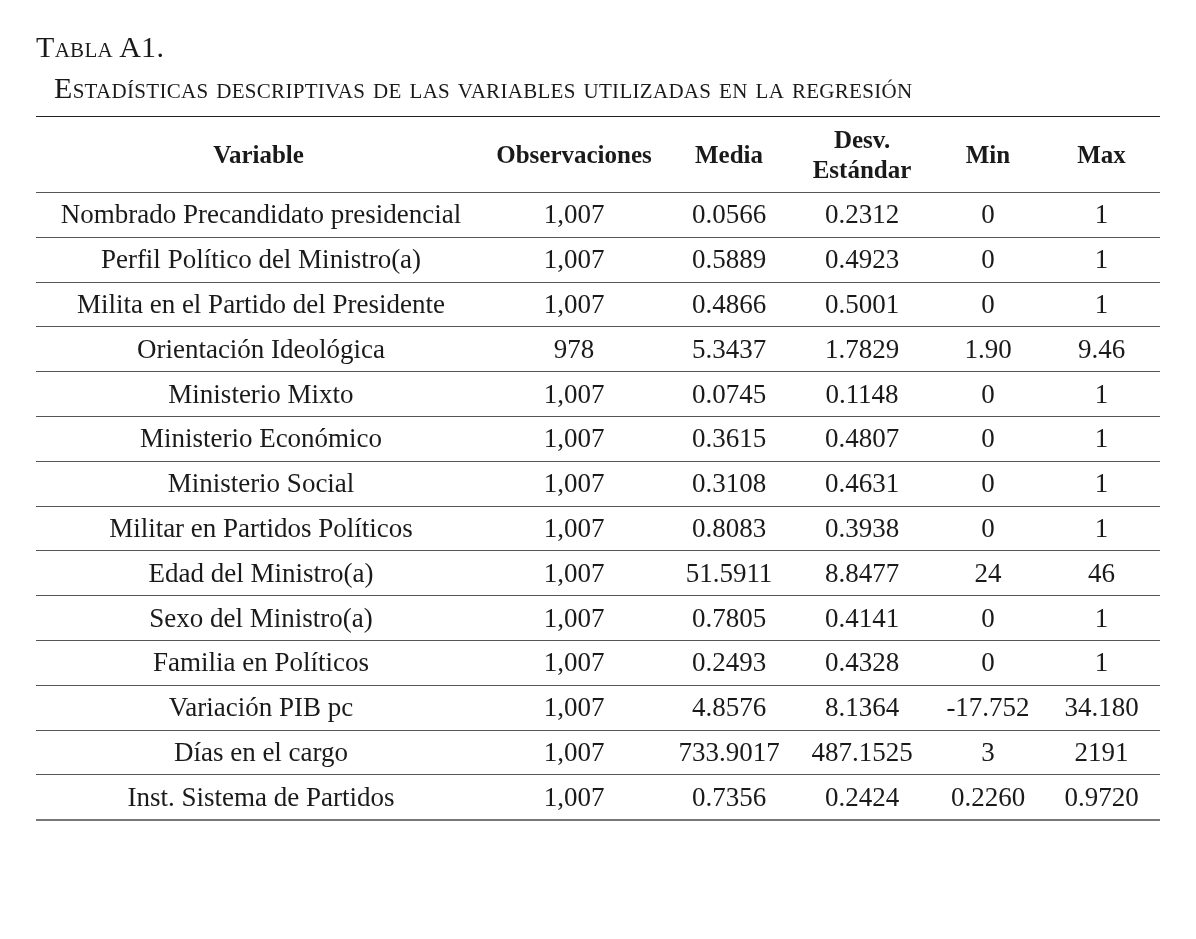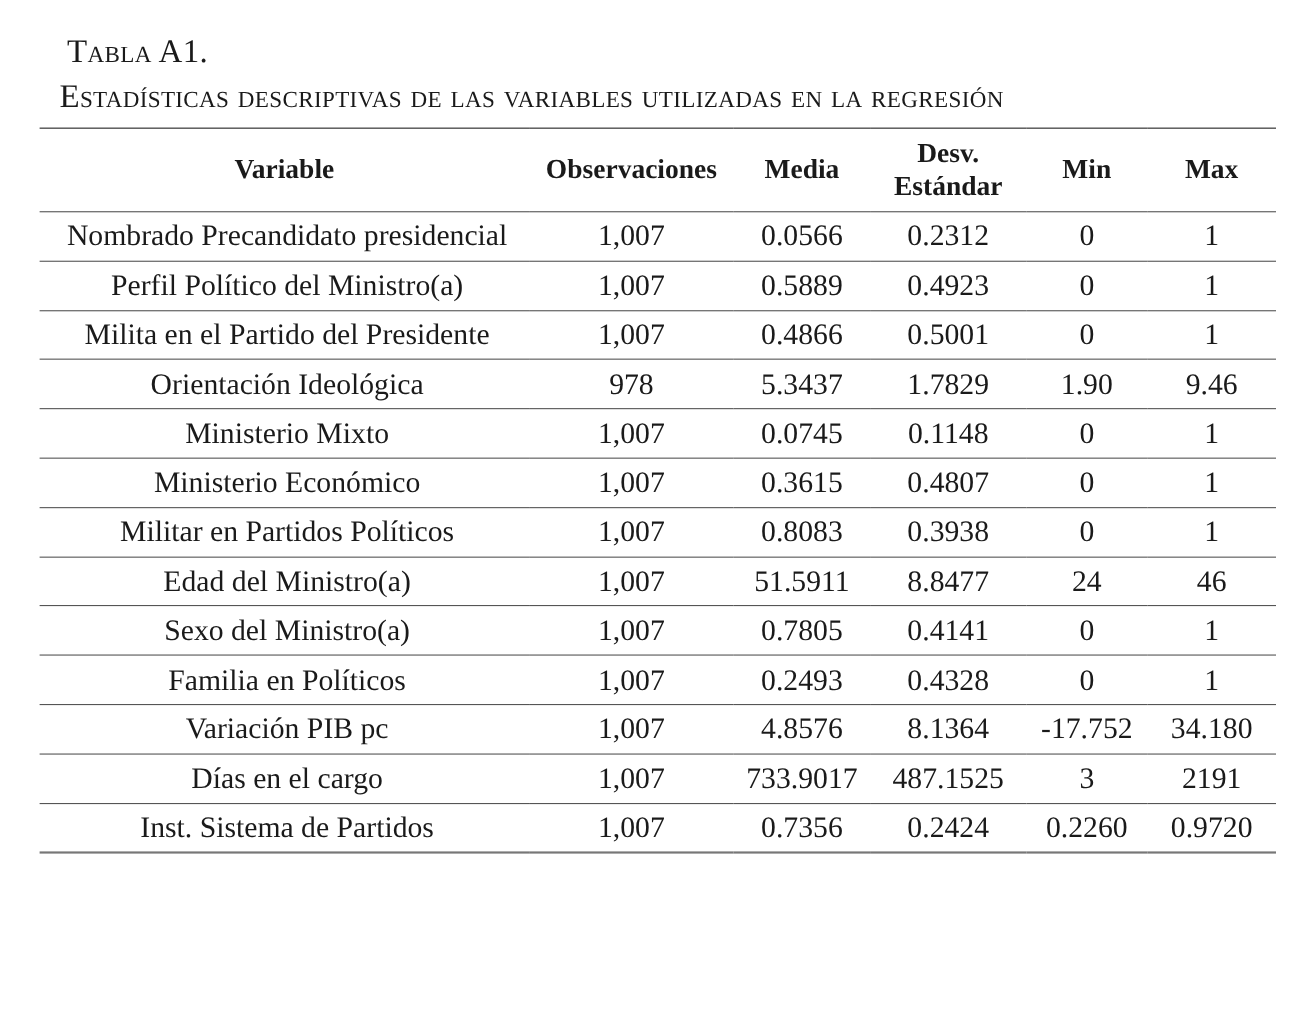--- a/index.html
+++ b/index.html
@@ -16,21 +16,21 @@
       overflow: hidden;
     }
     .caption {
       position: absolute;
       left: 36px;
       font-variant: small-caps;
       font-size: 30px;
       line-height: 30px;
       letter-spacing: 0.3px;
     }
-    .caption.label { top: 32px; margin-left: 25px; }
+    .caption.label { top: 32px; }
     .caption.title { top: 73px; margin-left: 18px; }
     table.stats {
       position: absolute;
       left: 36px;
       top: 96px;
       width: 1124px;
       border-collapse: collapse;
       font-size: 27px;
       margin-top: 20px;
     }
@@ -140,20 +140,28 @@
       </tr>
       <tr>
         <td class="var">Ministerio Económico</td>
         <td>1,007</td>
         <td>0.3615</td>
         <td>0.4807</td>
         <td>0</td>
         <td>1</td>
       </tr>
       <tr>
+        <td class="var">Ministerio Social</td>
+        <td>1,007</td>
+        <td>0.3108</td>
+        <td>0.4631</td>
+        <td>0</td>
+        <td>1</td>
+      </tr>
+      <tr>
         <td class="var">Militar en Partidos Políticos</td>
         <td>1,007</td>
         <td>0.8083</td>
         <td>0.3938</td>
         <td>0</td>
         <td>1</td>
       </tr>
       <tr>
         <td class="var">Edad del Ministro(a)</td>
         <td>1,007</td>

